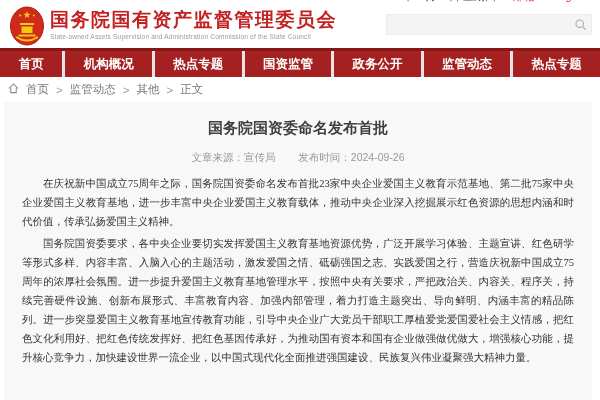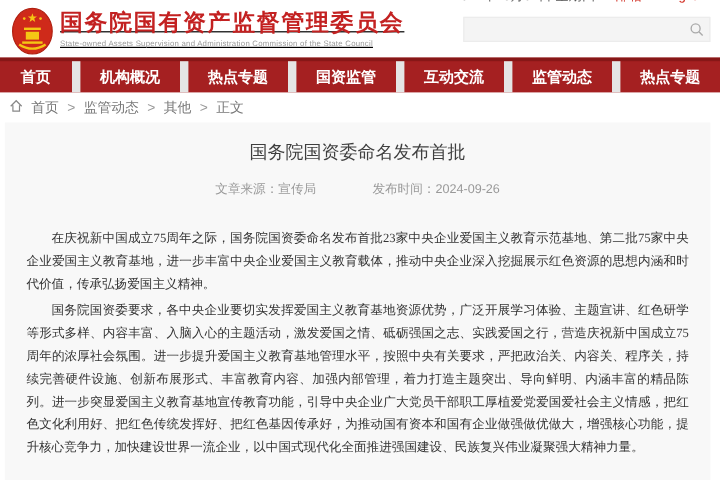--- a/index.html
+++ b/index.html
@@ -13,21 +13,21 @@
   .topbar { height:5px; overflow:hidden; position:relative; }
   .topbar-inner {
     position:absolute; right:12px; top:-11px;
     font-size:11px; color:#555; white-space:nowrap;
   }
   .topbar-inner .red-link { color:#d0281c; margin-left:14px; }
 
   
   .header { height:43px; position:relative; }
   .emblem { position:absolute; left:8px; top:1px; width:38px; height:40px; }
-  .header-titles { position:absolute; left:50px; top:4px;text-decoration:underline; }
+  .header-titles { position:absolute; left:50px; top:4px; }
   .site-title {
     color:#c32121; font-size:19px; font-weight:bold;
     letter-spacing:1.5px; line-height:22px;
   }
   .site-subtitle { color:#9a9a9a; font-size:6.5px; margin-top:2px; letter-spacing:0.2px; }
   .search-box {
     position:absolute; right:8px; top:9px;
     width:206px; height:21px;
     background:#f4f4f4; border:1px solid #ececec;
     display:flex; align-items:center;
@@ -39,44 +39,44 @@
   .search-btn { width:22px; display:flex; align-items:center; justify-content:center; cursor:pointer; }
 
   
   .nav {
     display:flex; height:29px;
     background:#a52021; border-top:3px solid #871717;
   }
   .nav-item {
     flex:1; display:flex; align-items:center; justify-content:center;
     color:#ffffff; font-size:12.5px; font-weight:bold;
-    border-left:7px solid #e5e5e5; cursor:pointer; white-space:nowrap;
+    border-left:3px solid #e5e5e5; cursor:pointer; white-space:nowrap;
   }
   .nav-item:first-child { border-left:none; flex:0.72; }
 
   
   .breadcrumb {
     height:25px; display:flex; align-items:center;
     padding-left:8px; font-size:11.5px; color:#787878; gap:7px;
   }
   .crumb { cursor:pointer; }
   .crumb-sep { color:#999; }
 
   
   .panel {
     background:#f8f8f8; margin:0 8px 0 4px;
     height:327px; padding:15px 18px 0 18px; overflow:hidden;
   }
   .art-title {
-    text-align:center; font-size:15px; font-weight:normal;
+    text-align:center; font-size:15px; font-weight:bold;
     color:#3f3f3f; line-height:21px;
   }
   .art-meta { text-align:center; color:#999; font-size:10.5px; margin-top:13px; }
-  .art-meta .meta-item { margin:0 22px; }
-  .art-body { margin-top:25px; }
+  .art-meta .meta-item { margin:0 10px; }
+  .art-body { margin-top:9px; }
   .art-body p {
     font-family:"Liberation Serif","DejaVu Serif",serif;
     font-size:10.5px; color:#333; line-height:19px;
     text-indent:2em; text-align:justify; margin:0 0 3px 0;
   }
 </style>
 </head>
 <body>
 
 <div class="topbar">
@@ -114,21 +114,21 @@
       </svg>
     </span>
   </div>
 </div>
 
 <div class="nav">
   <div class="nav-item">首页</div>
   <div class="nav-item">机构概况</div>
   <div class="nav-item">热点专题</div>
   <div class="nav-item">国资监管</div>
-  <div class="nav-item">互动交流</div>
+  <div class="nav-item">政务公开</div>
   <div class="nav-item">监管动态</div>
   <div class="nav-item">热点专题</div>
 </div>
 
 <div class="breadcrumb">
   <span>
     <svg width="11" height="11" viewBox="0 0 12 12">
       <path d="M1,6 L6,1 L11,6 M3,5.2 V10.5 H9 V5.2" fill="none" stroke="#888888" stroke-width="1.1"></path>
     </svg>
   </span>

